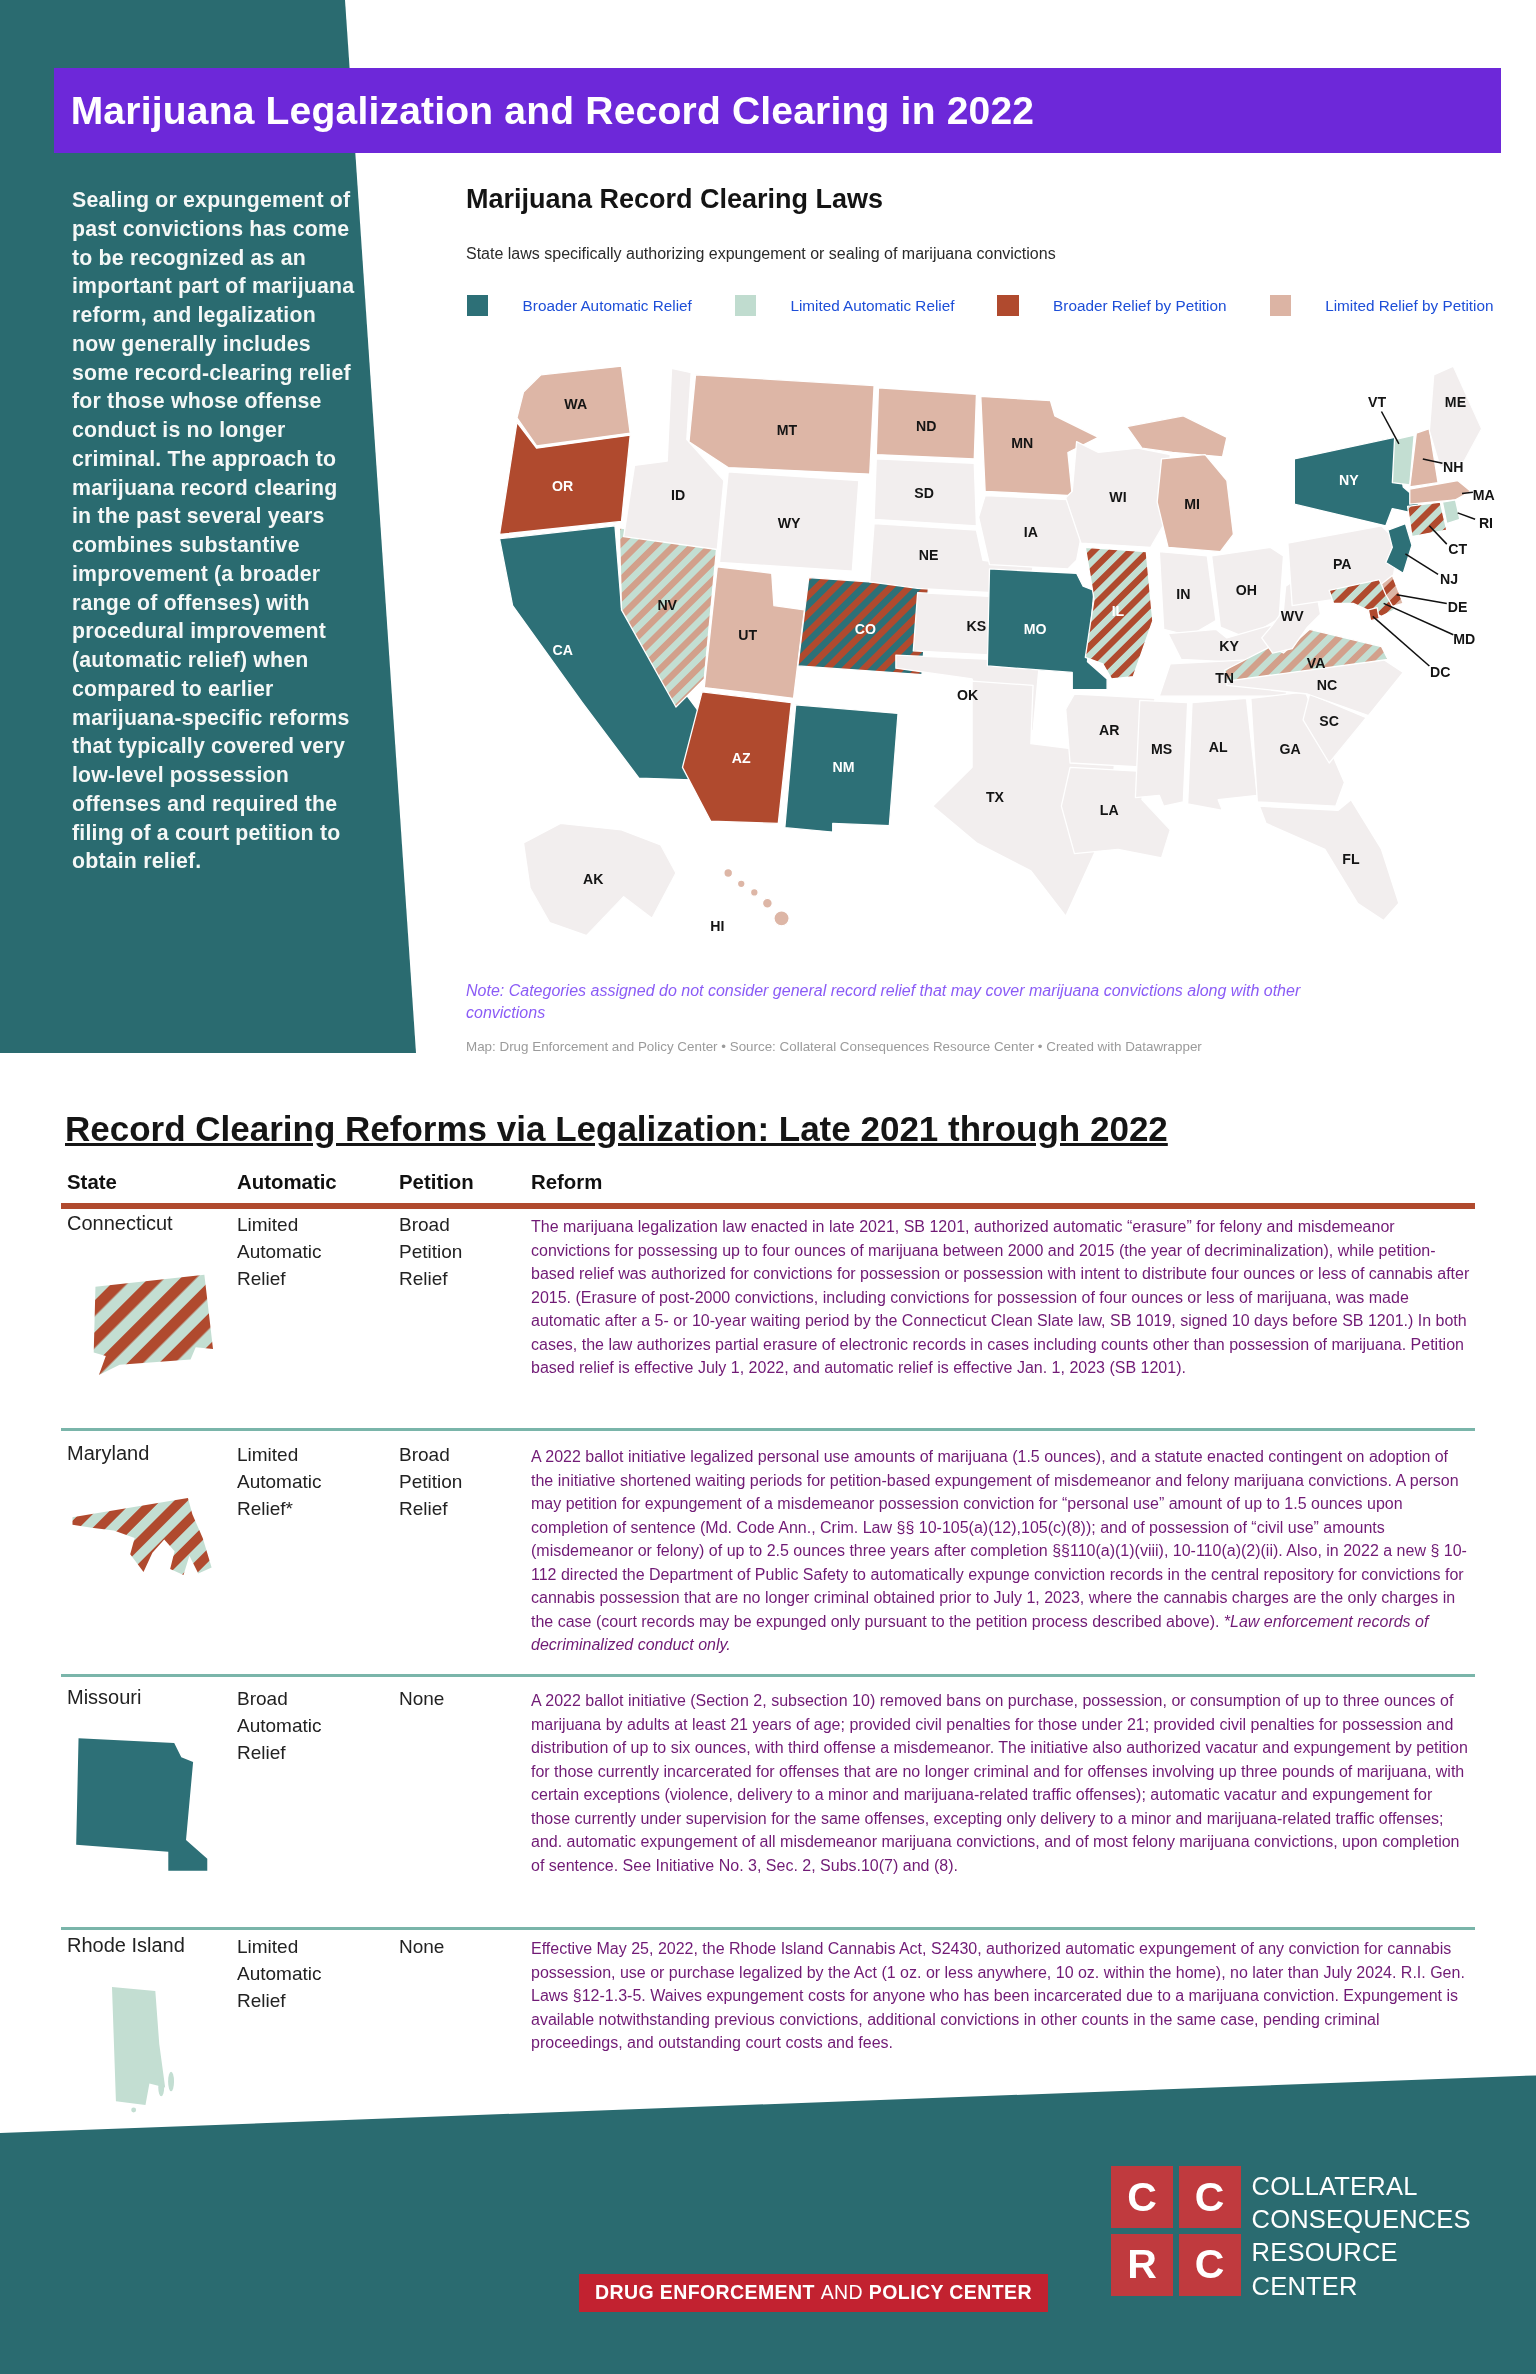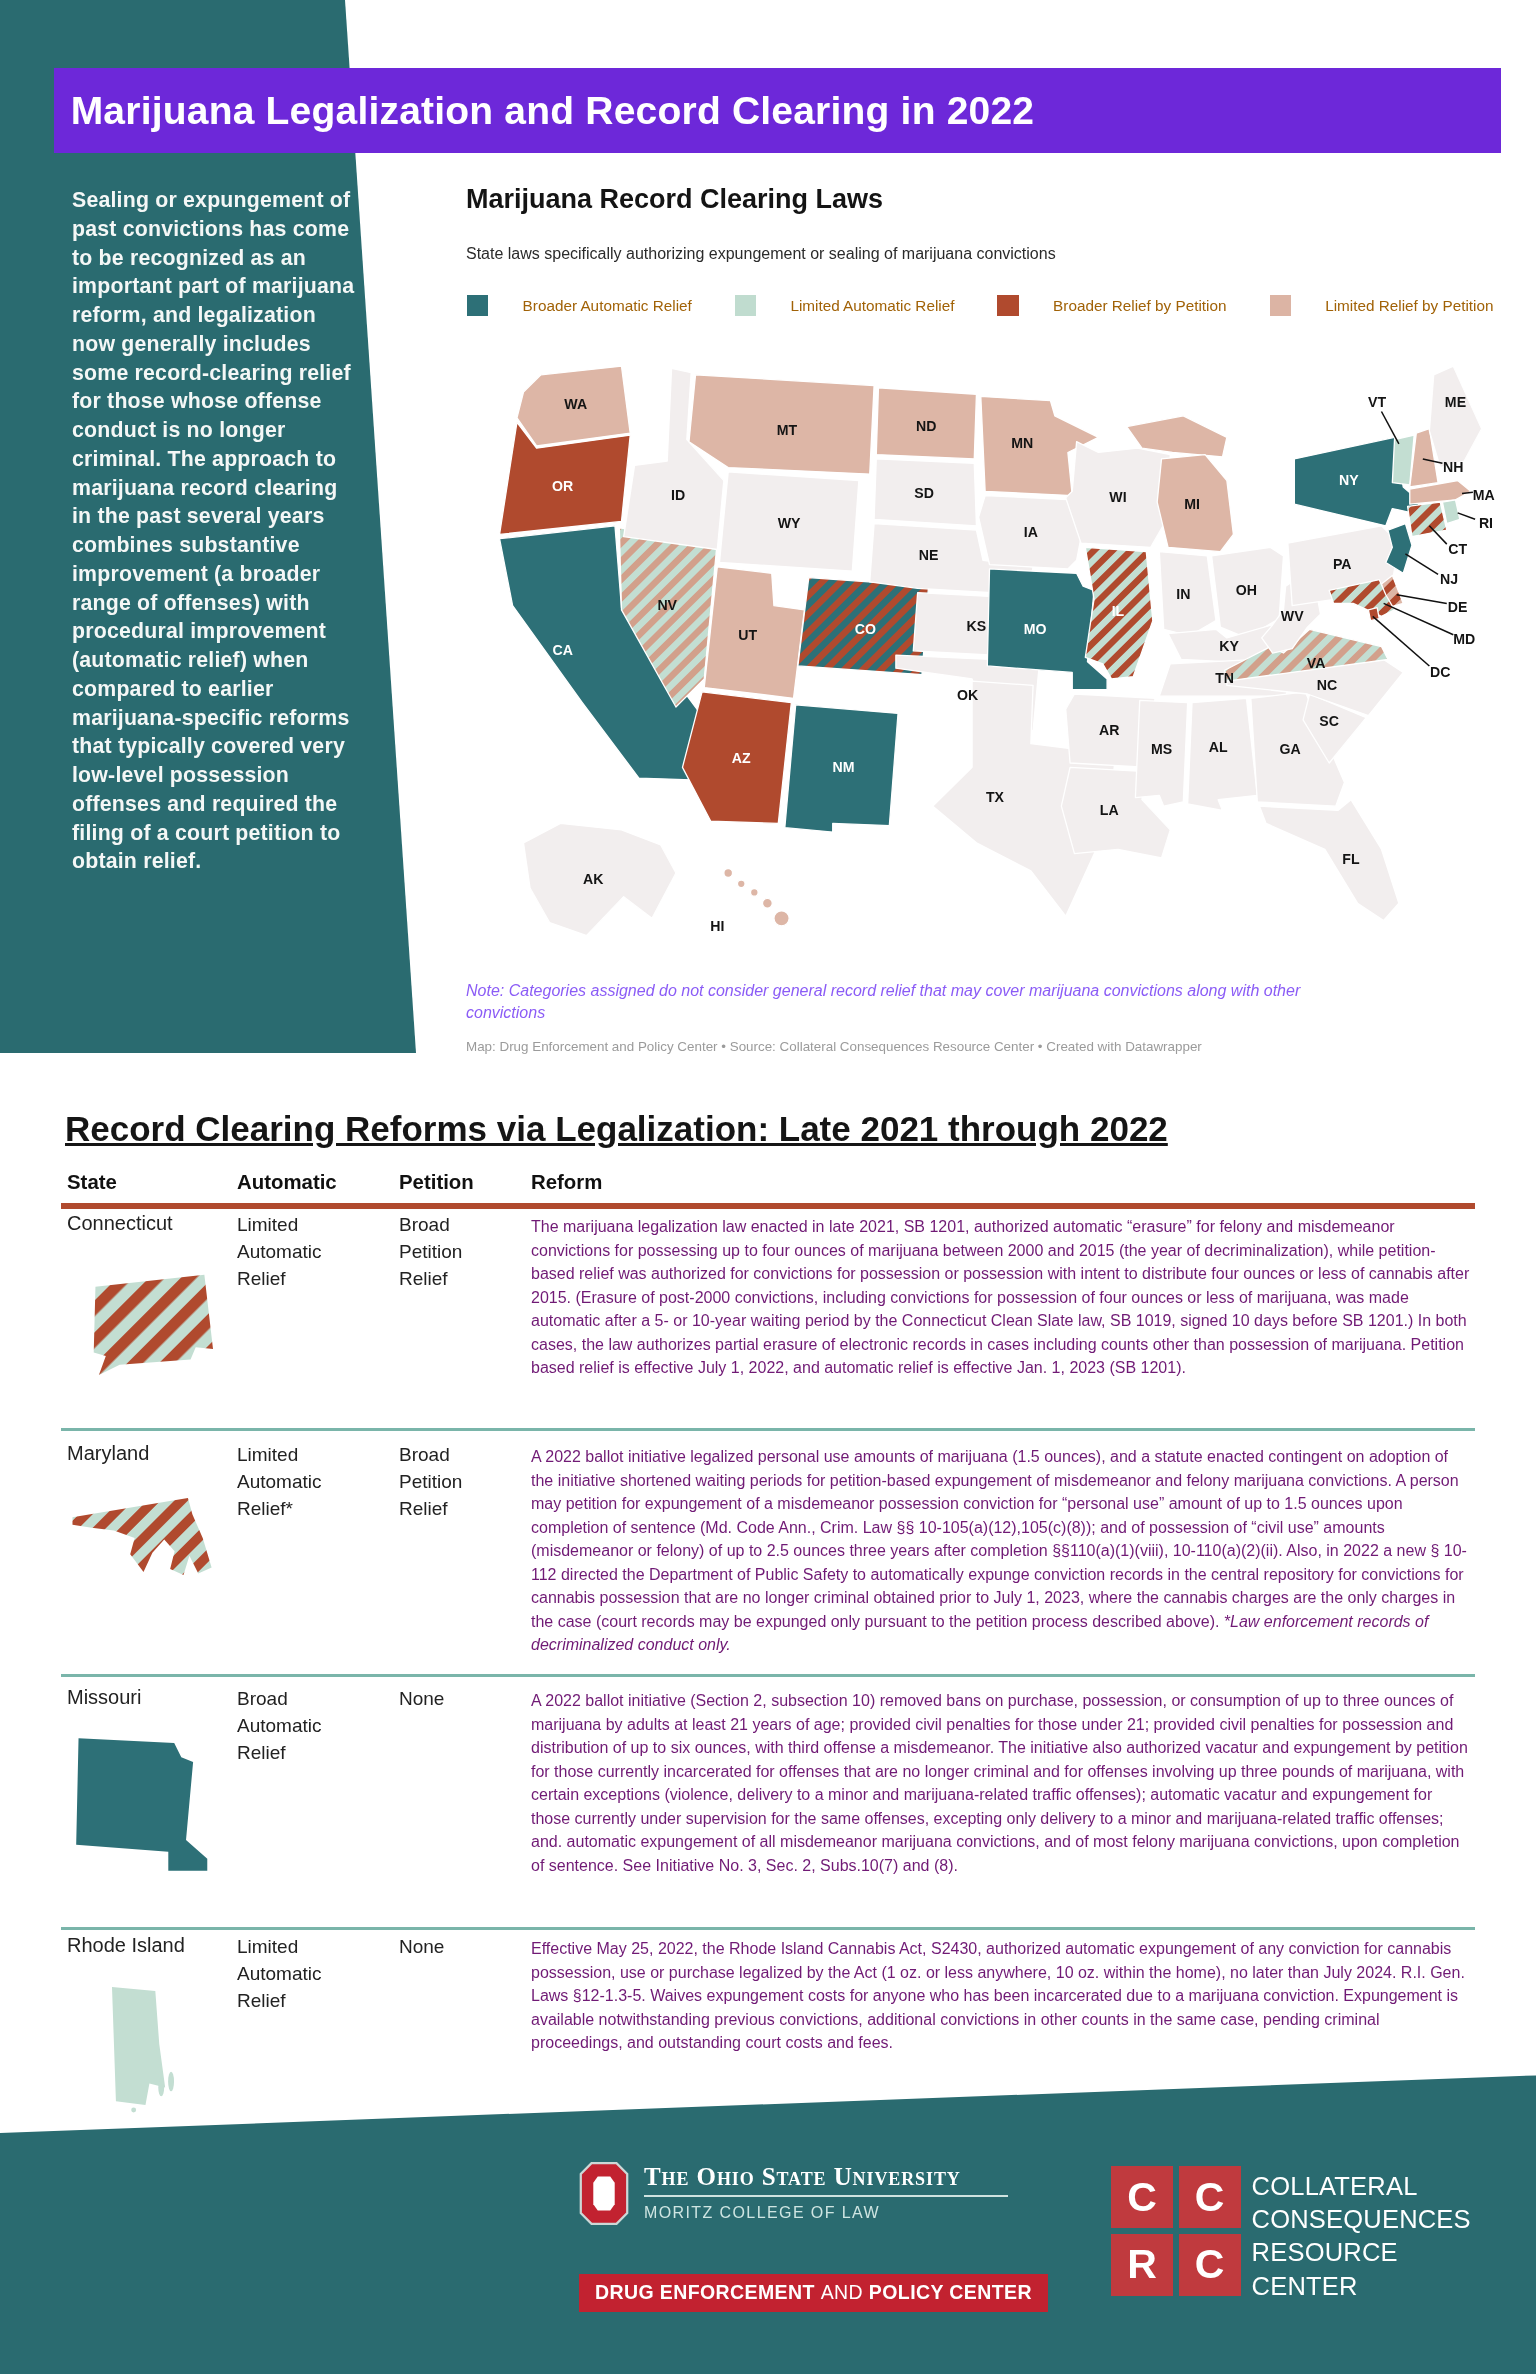--- a/index.html
+++ b/index.html
@@ -27,21 +27,21 @@
   .banner h1{
     margin:0 0 0 16.7px;color:#ffffff;font-size:39px;font-weight:bold;letter-spacing:0.2px;
   }
 
   
   .map-title{left:466px;top:184px;font-size:27px;font-weight:bold;color:#141414;}
   .map-subtitle{left:466px;top:245px;font-size:16px;color:#2b2b2b;}
   .legend{left:467px;top:295px;display:flex;gap:43px;}
   .legend-item{display:flex;align-items:center;gap:8.3px;}
   .legend-swatch{width:21.3px;height:21.3px;flex:0 0 auto;}
-  .legend-label{font-size:15.3px;color:#a16207;padding-left:26px;}
+  .legend-label{font-size:15.3px;color:#1d4ed8;padding-left:26px;}
   .map-svg{left:456px;top:336px;}
   .map-note{left:466px;top:980px;width:877px;font-size:16px;font-style:italic;color:#8b5cf6;line-height:1.38;}
   .map-credit{left:466px;top:1039px;font-size:13.4px;color:#9b9b9b;}
   .stlbl{font-size:13px;font-weight:bold;fill:#141414;text-anchor:middle;}
   .stlbl.lbl-white{fill:#ffffff;}
   .callout-line{stroke:#111;stroke-width:1.4;fill:none;}
 
   
   .table-title{left:65px;top:1109px;font-size:35px;font-weight:bold;color:#151515;text-decoration:underline;}
   .th{top:1171px;font-size:20.4px;font-weight:bold;color:#111;}
@@ -303,31 +303,20 @@
     <ellipse cx="58" cy="104" rx="3" ry="9"></ellipse>
     <ellipse cx="68" cy="98" rx="3" ry="10"></ellipse>
     <circle cx="30" cy="127" r="2.5"></circle>
   </g>
 </svg>
 <div class="abs cellv" style="left:237px;top:1934px;width:122px;">Limited Automatic Relief</div>
 <div class="abs cellv" style="left:399px;top:1934px;width:102px;">None</div>
 <div class="abs reform" style="left:531px;top:1937px;"><span>Effective May 25, 2022, the Rhode Island Cannabis Act, S2430, authorized automatic expungement of any conviction for cannabis possession, use or purchase legalized by the Act (1 oz. or less anywhere, 10 oz. within the home), no later than July 2024. R.I. Gen. Laws §12-1.3-5. Waives expungement costs for anyone who has been incarcerated due to a marijuana conviction. Expungement is available notwithstanding previous convictions, additional convictions in other counts in the same case, pending criminal proceedings, and outstanding court costs and fees.</span><em></em></div>
 
 <div class="abs footer">
-  <div class="abs osu">
-    <svg width="50" height="65" viewBox="0 0 56 72">
-      <polygon points="14,2 42,2 54,14 54,58 42,70 14,70 2,58 2,14" fill="#c22230" stroke="#ccd8d7" stroke-width="2.5"></polygon>
-      <polygon points="21,17 35,17 40,24 40,48 35,55 21,55 16,48 16,24" fill="#ffffff"></polygon>
-    </svg>
-    <div class="osu-word">
-      <div class="osu-line1">The Ohio State University</div>
-      <div class="osu-rule"></div>
-      <div class="osu-line2">MORITZ COLLEGE OF LAW</div>
-    </div>
-  </div>
   <div class="abs depc">
     <span>DRUG ENFORCEMENT</span>
     <span class="andword">AND</span>
     <span>POLICY CENTER</span>
   </div>
   <div class="abs ccrc">
     <div class="ccrc-grid">
       <div class="ccrc-sq">C</div>
       <div class="ccrc-sq">C</div>
       <div class="ccrc-sq">R</div>

